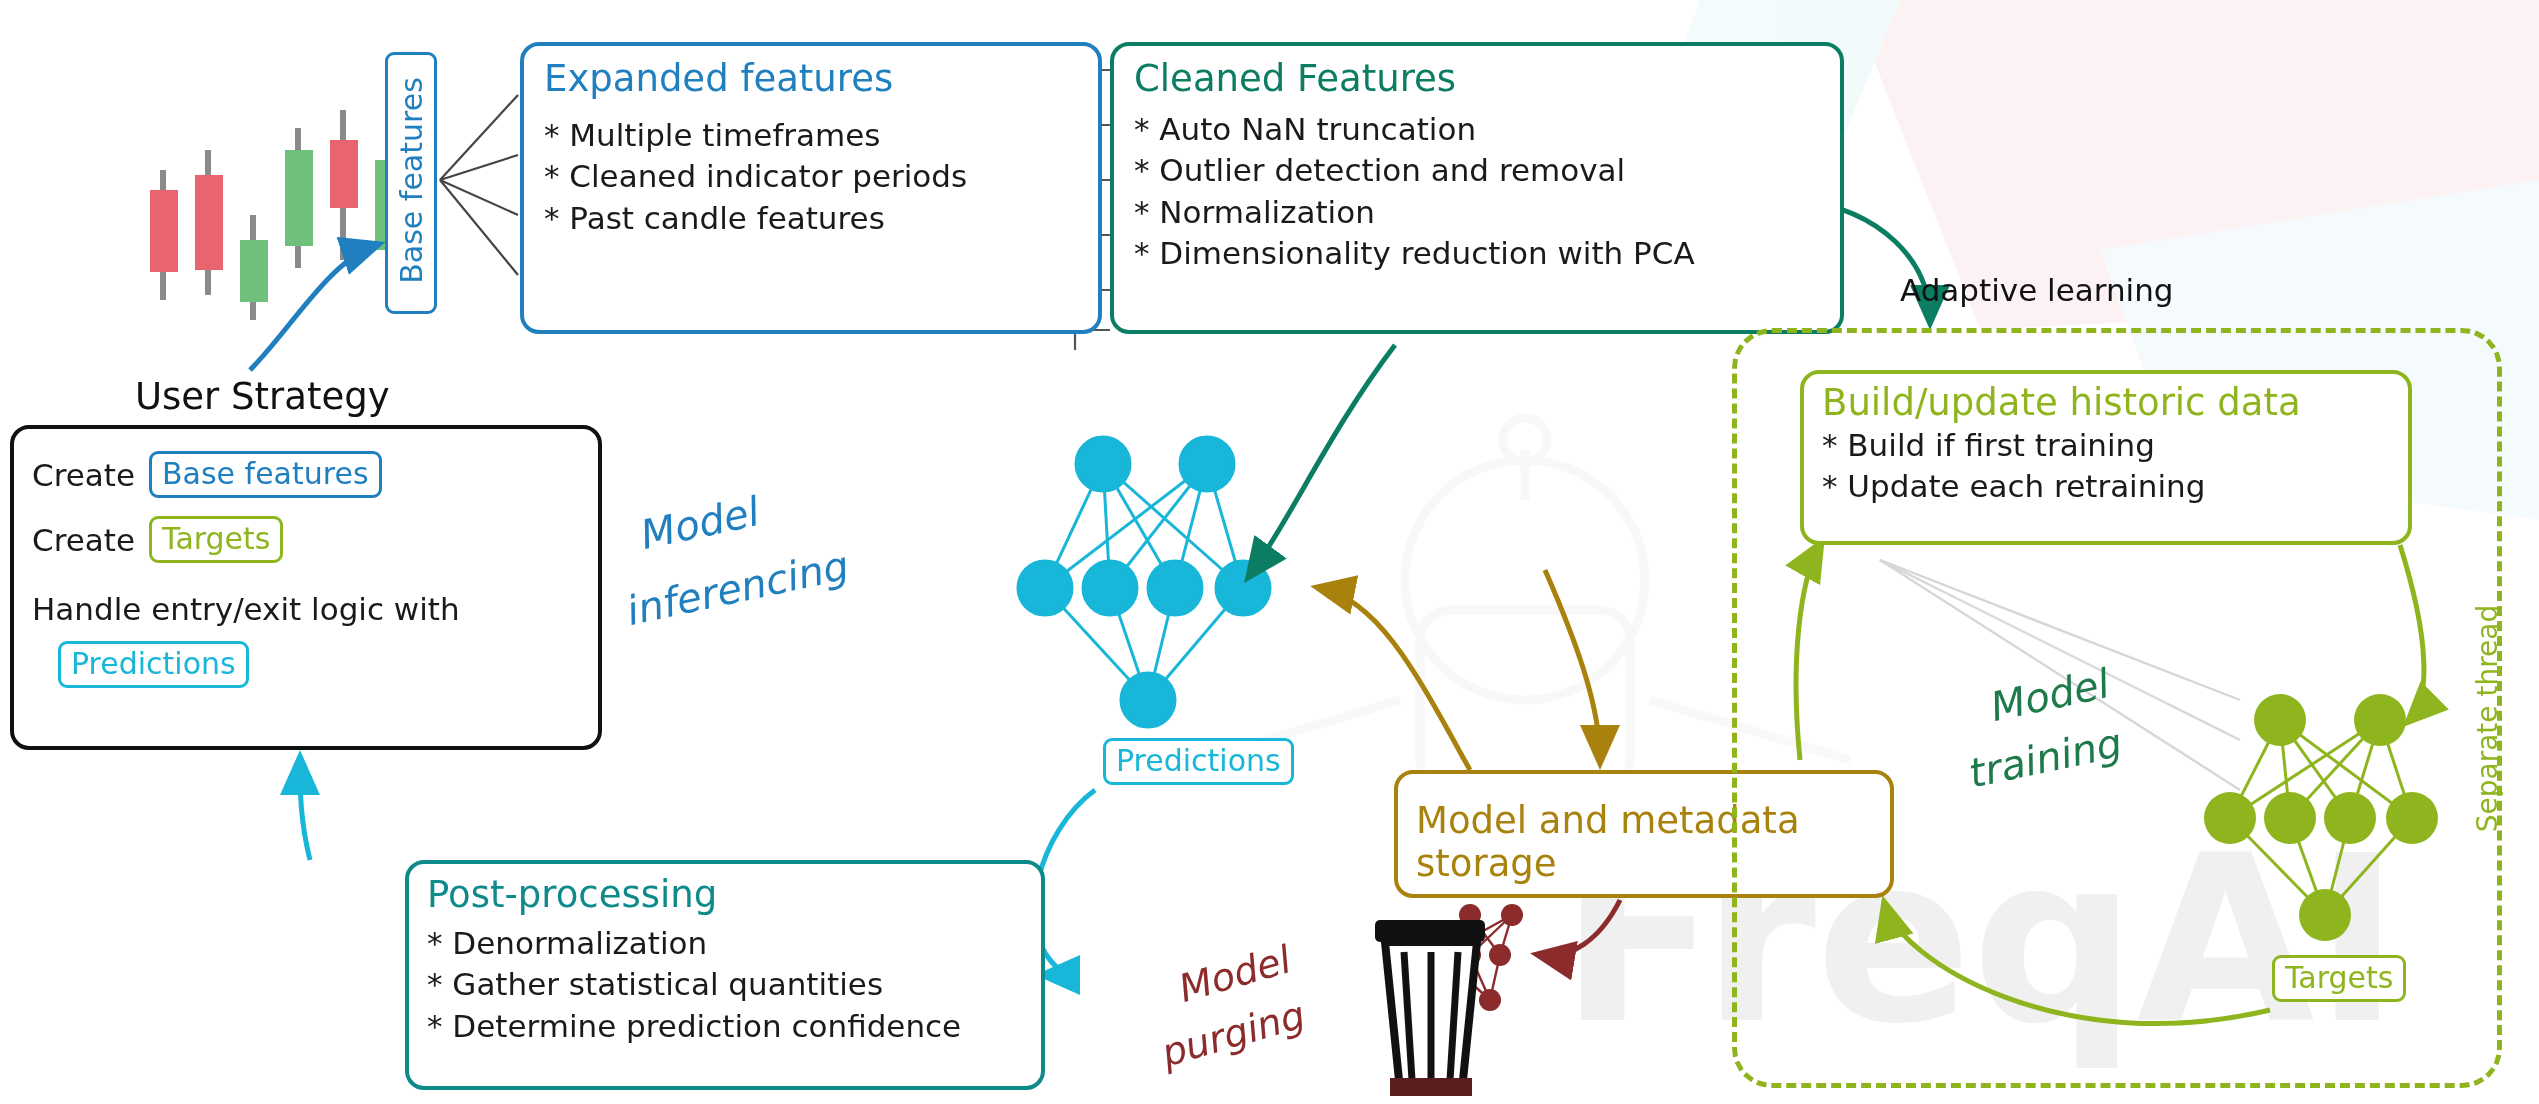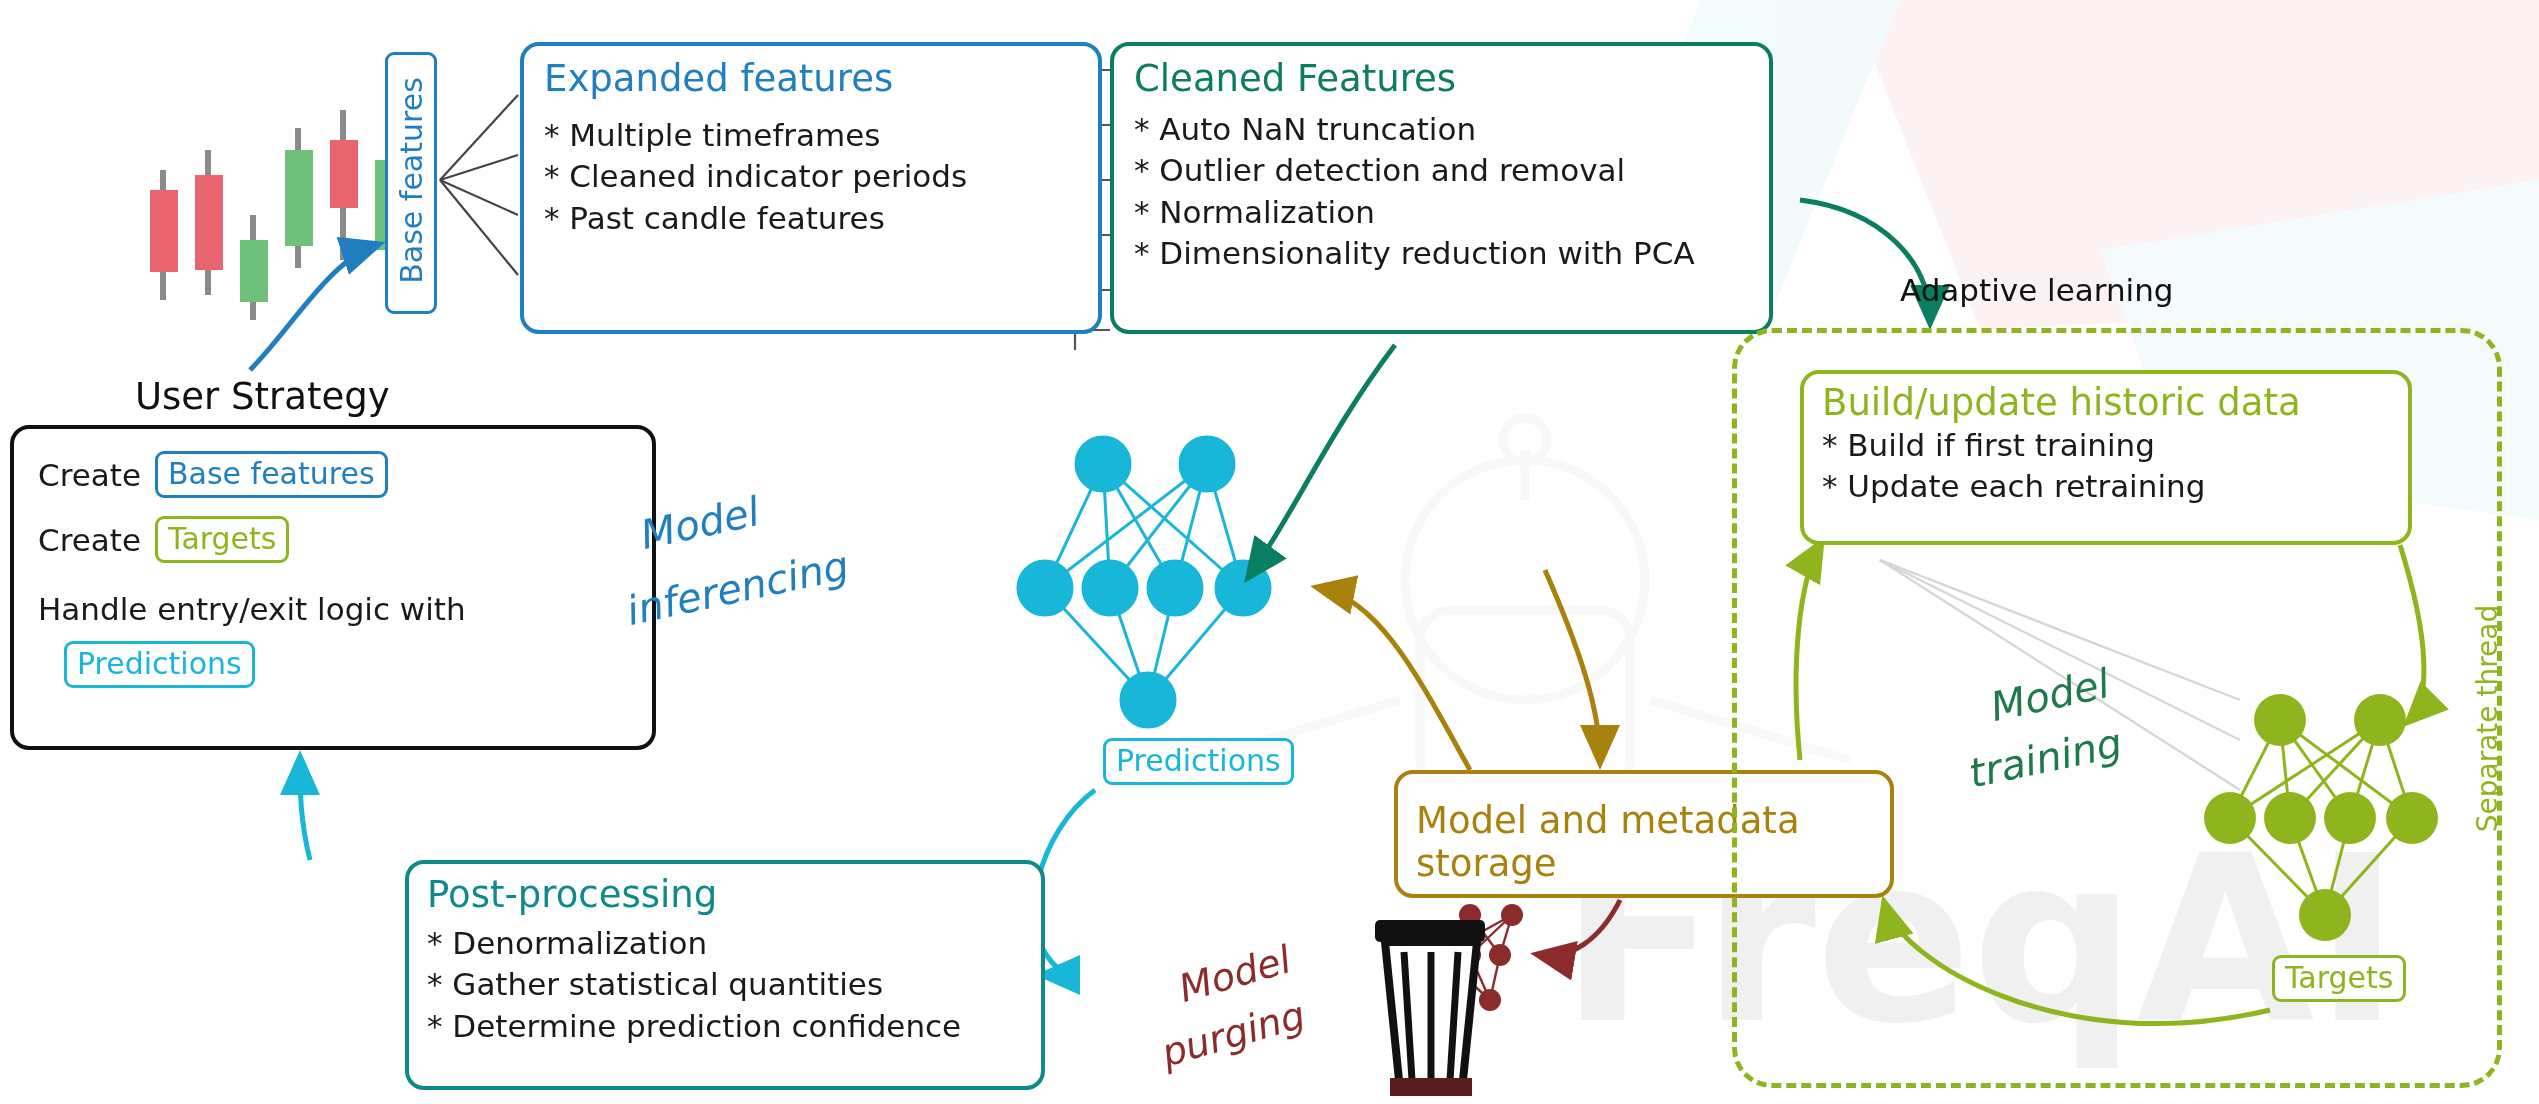--- a/index.html
+++ b/index.html
@@ -82,21 +82,21 @@
   .b-olive  { border-color: #8fb51e; }
   .b-gold   { border-color: #a8820c; }
   .b-black  { border-color: #111111; }
 
   
   #expanded-features {
     left: 520px; top: 42px; width: 582px; height: 292px;
     padding: 12px 20px;
   }
   #cleaned-features {
-    left: 1110px; top: 42px; width: 663px; height: 292px;
+    left: 1110px; top: 42px; width: 734px; height: 292px;
     padding: 12px 20px;
   }
   #base-features-vert {
     left: 385px; top: 52px; width: 52px; height: 262px;
     border: 3px solid #1f7fbf; border-radius: 9px; background:#fff;
   }
   #base-features-vert span {
     display: block;
     transform: rotate(-90deg);
     transform-origin: center center;
@@ -113,22 +113,22 @@
   #separate-thread span {
     display:block;
     transform: rotate(-90deg);
     transform-origin: center center;
     position:absolute; left:50%; top:50%;
     margin-left:-150px; margin-top:-18px;
     width:300px; text-align:center;
     font-size: 28px; color:#8fb51e;
   }
   #user-strategy-box {
-    left: 10px; top: 425px; width: 646px; height: 325px;
-    padding: 14px 24px;
+    left: 10px; top: 425px; width: 592px; height: 325px;
+    padding: 14px 18px;
   }
   #post-processing {
     left: 405px; top: 860px; width: 640px; height: 230px;
     padding: 10px 18px;
   }
   #adaptive-dashed {
     left: 1732px; top: 328px; width: 770px; height: 760px;
     border: 5px dashed #8fb51e; border-radius: 40px; background: transparent;
   }
   #build-update {

